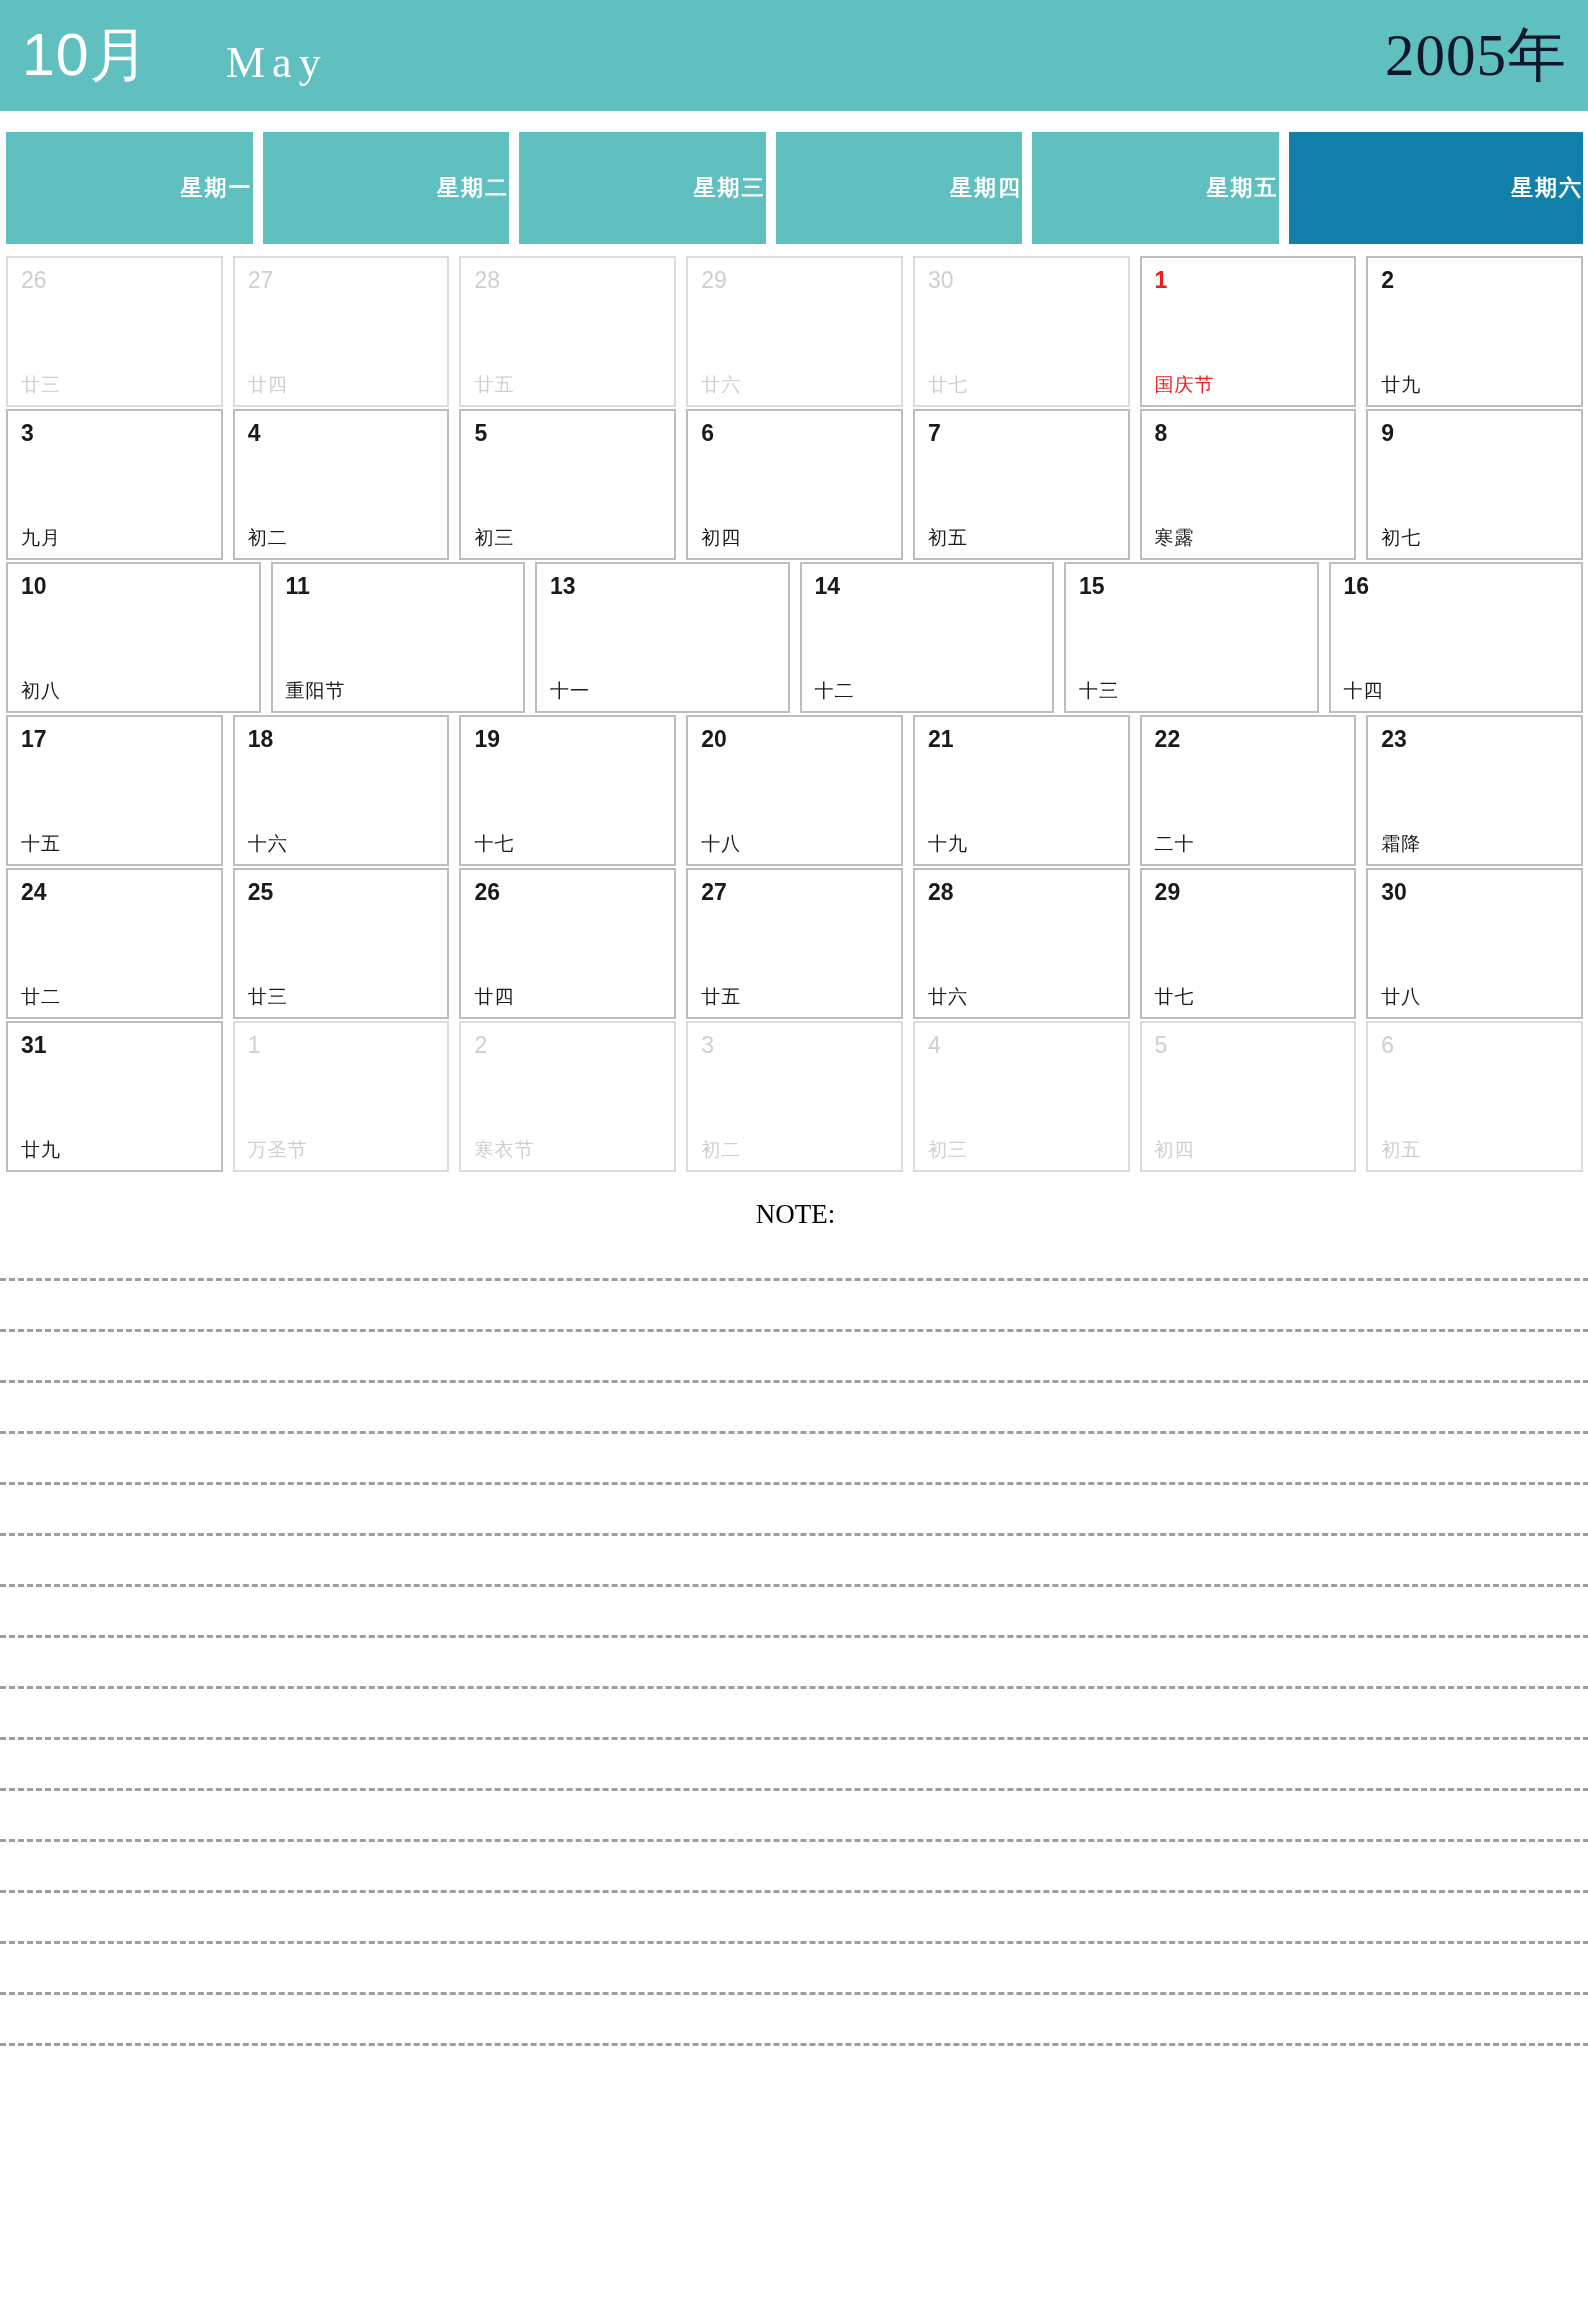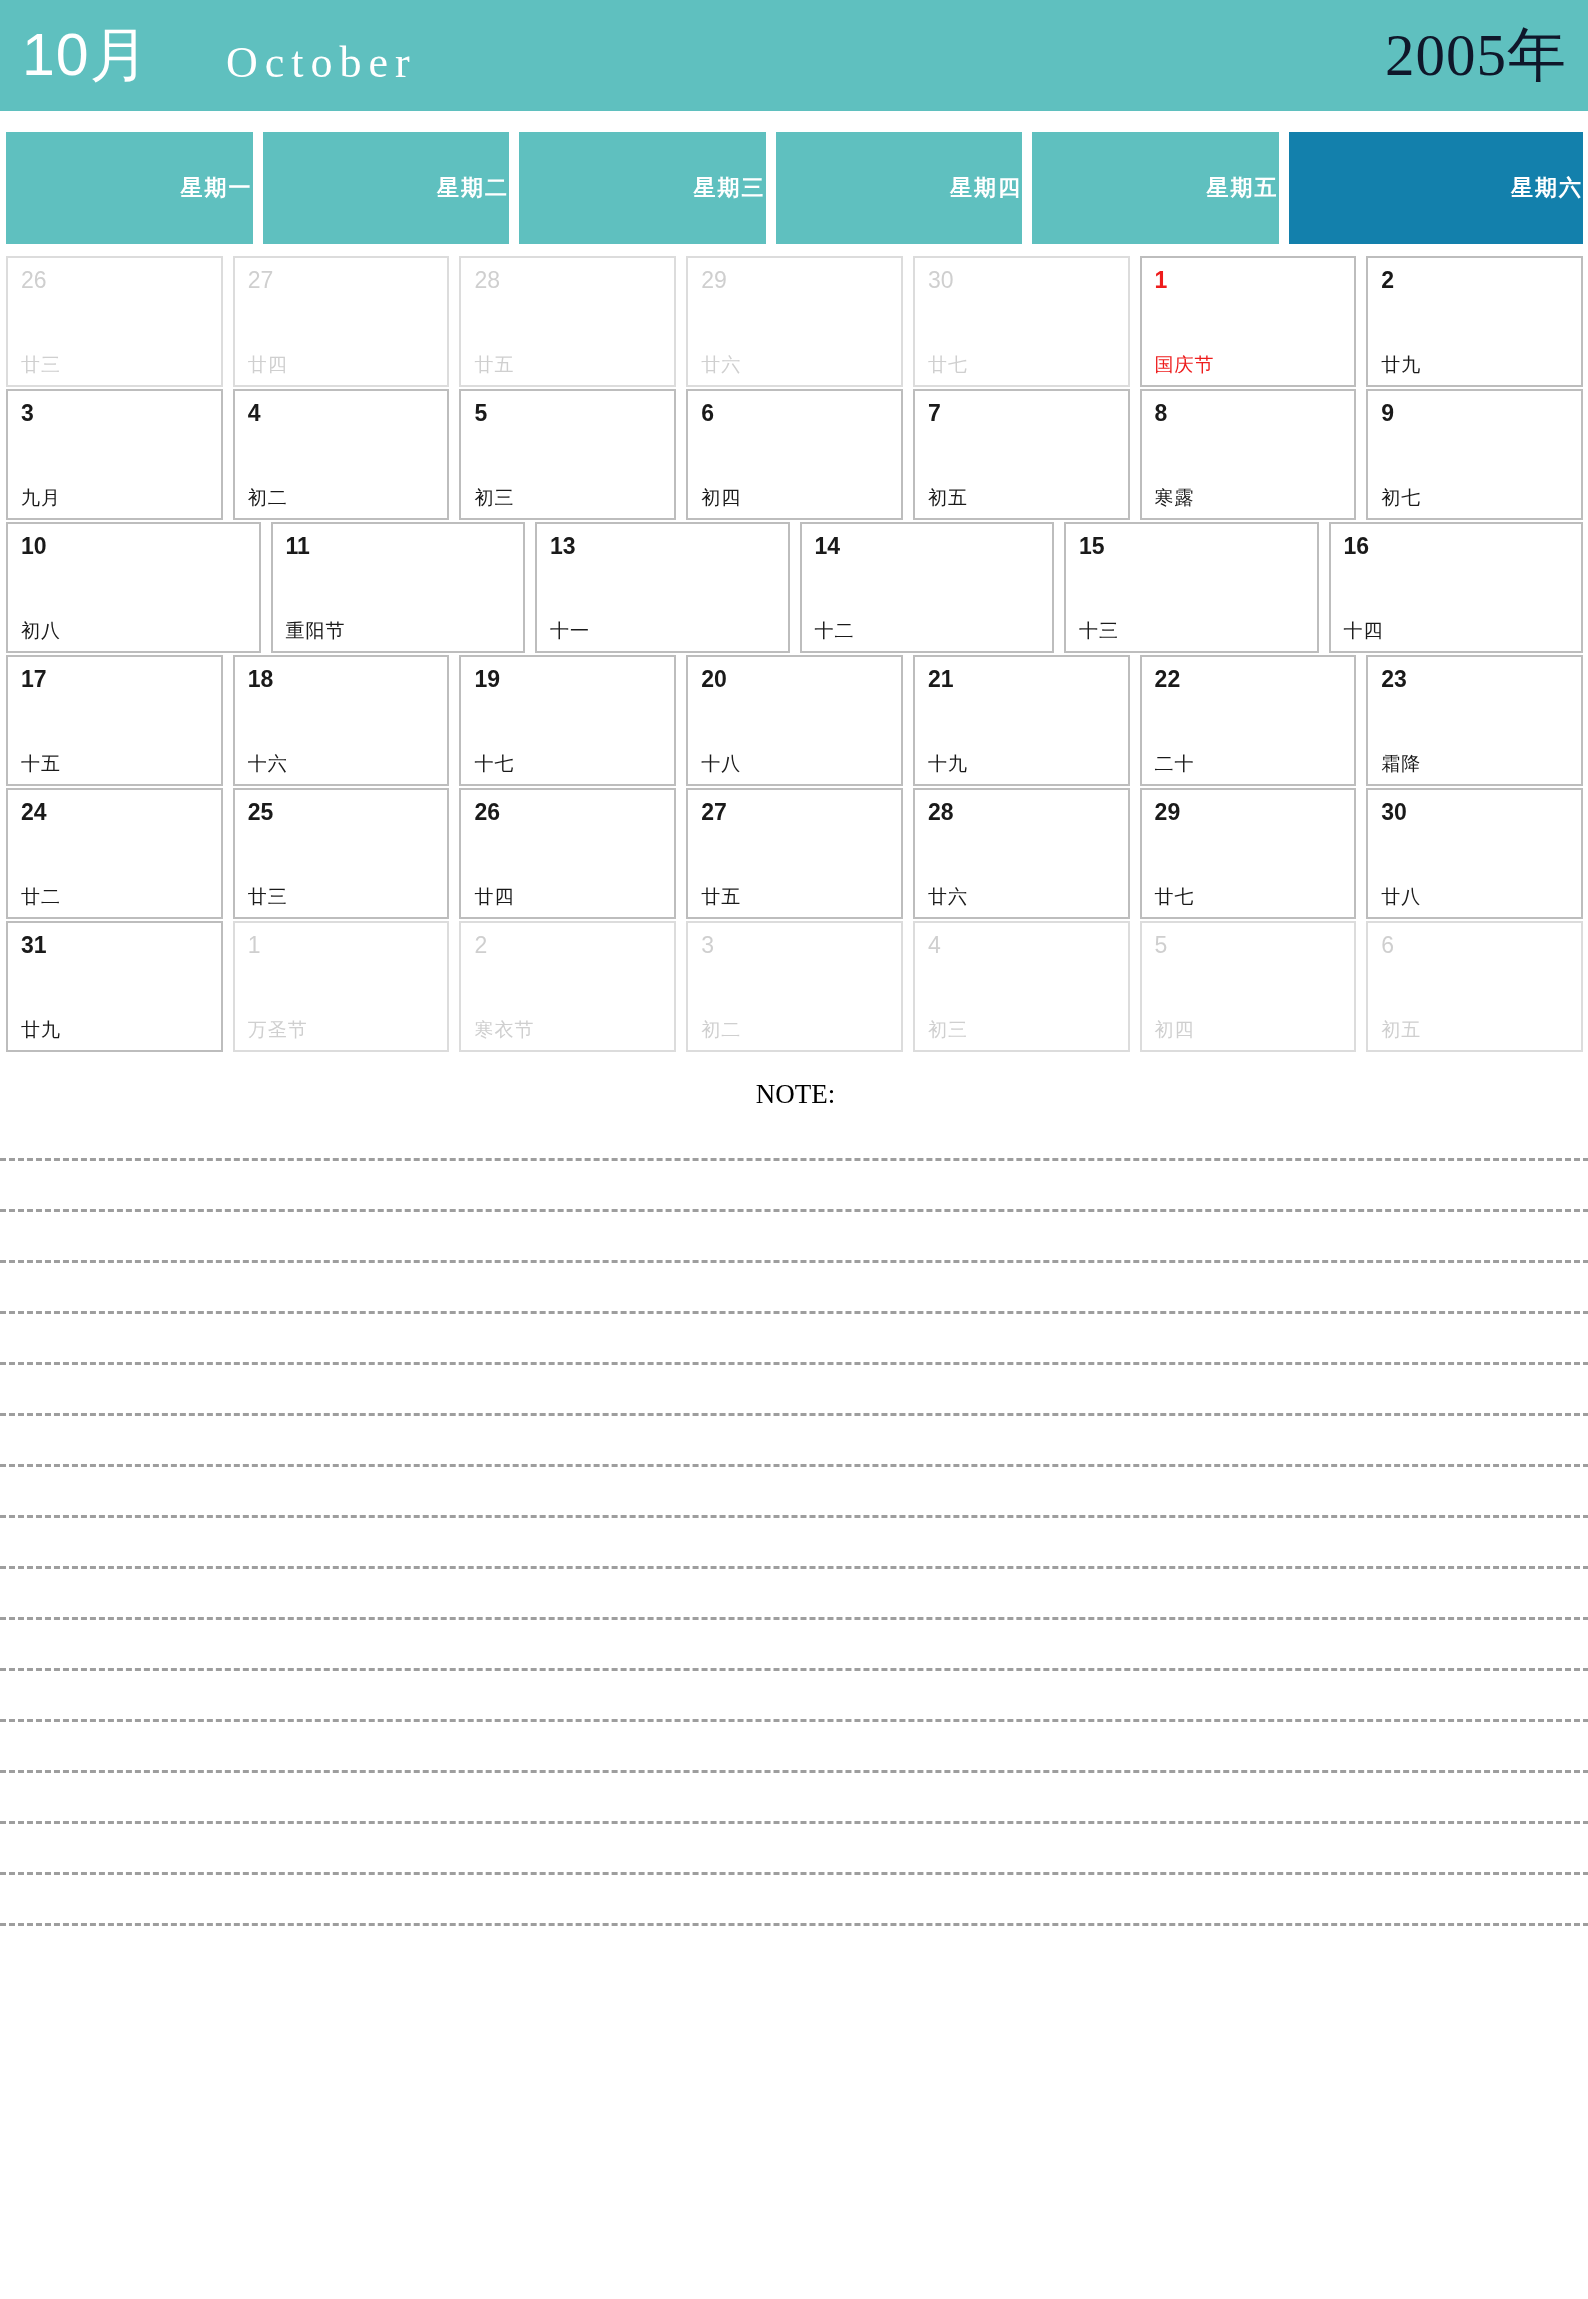--- a/index.html
+++ b/index.html
@@ -74,21 +74,21 @@
   }
 
   
   .grid {
     width: 1589px;
     padding: 0 1px;
     margin-top: 12px;
   }
   .week-row {
     display: flex;
-    height: 131px;
+    height: 151px;
     margin-bottom: 2px;
   }
   .day-cell {
     flex: 1 1 0;
     margin: 0 5px;
     border: 2px solid #bdbdbd;
     position: relative;
     background: #ffffff;
   }
   .day-cell.out { border-color: #dcdcdc; }
@@ -137,21 +137,21 @@
     height: 51px;
     border-bottom: 3px dashed #9e9e9e;
     width: 1589px;
   }
 </style>
 </head>
 <body>
 
 <div class="cal-header">
   <div class="hdr-month-cn">10月</div>
-  <div class="hdr-month-en">October</div>
+  <div class="hdr-month-en">May</div>
   <div class="hdr-year">2005年</div>
 </div>
 
 <div class="weekday-row" id="weekday-row">
     <div class="weekday-cell">
       <span>星期一</span>
     </div>
     <div class="weekday-cell">
       <span>星期二</span>
     </div>

